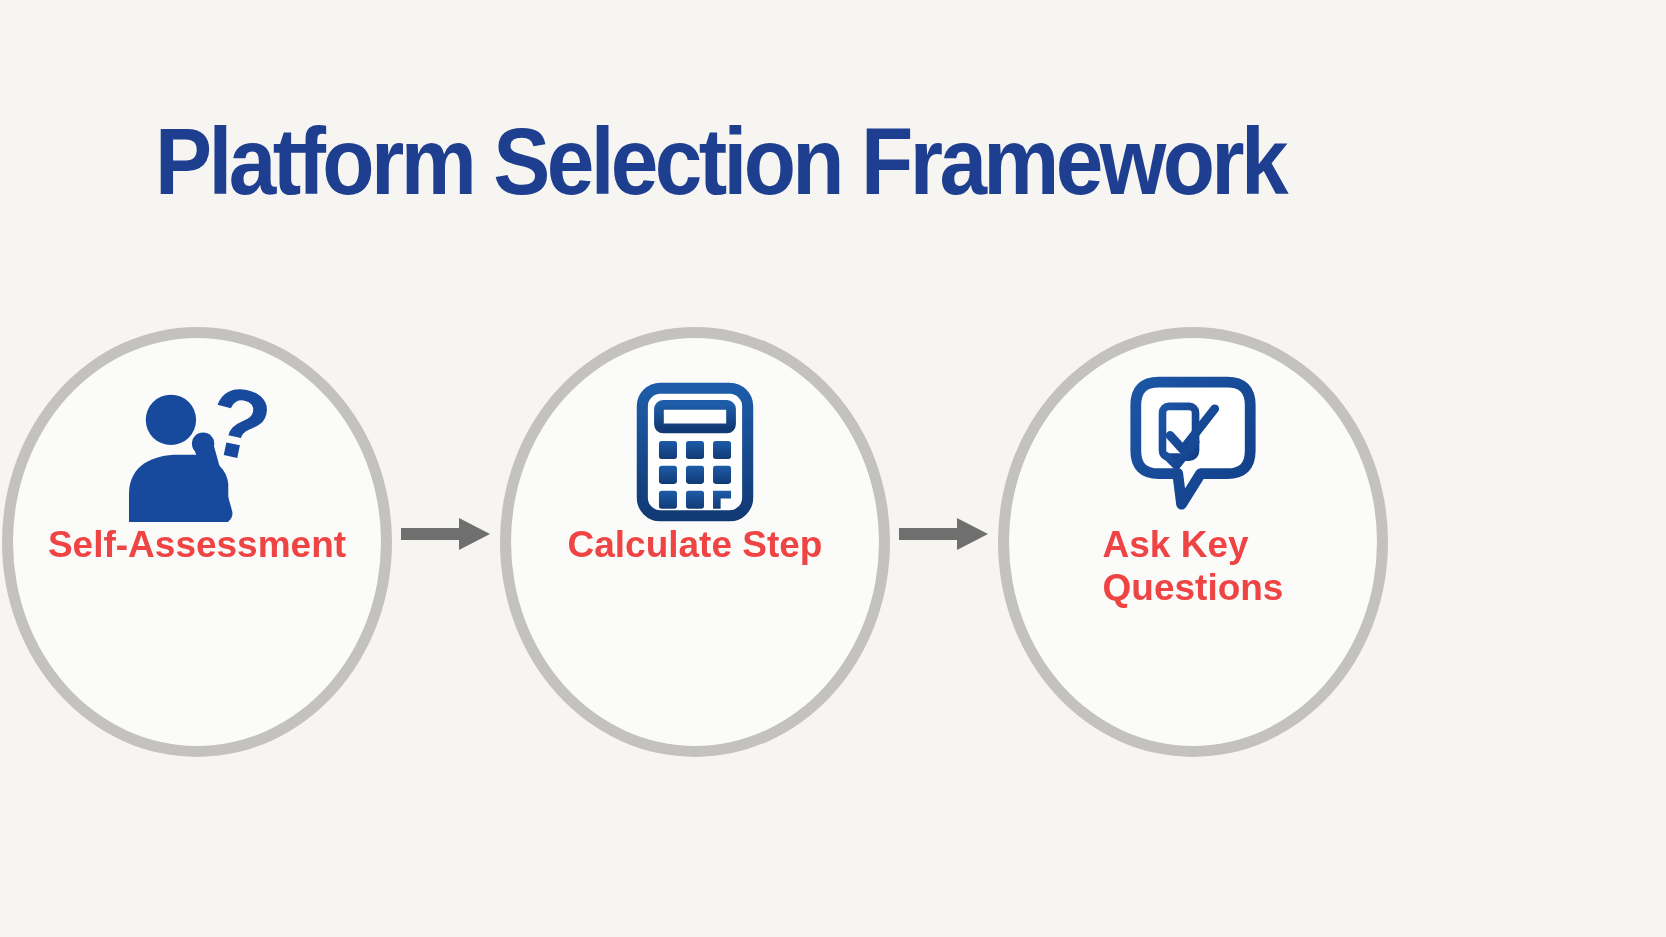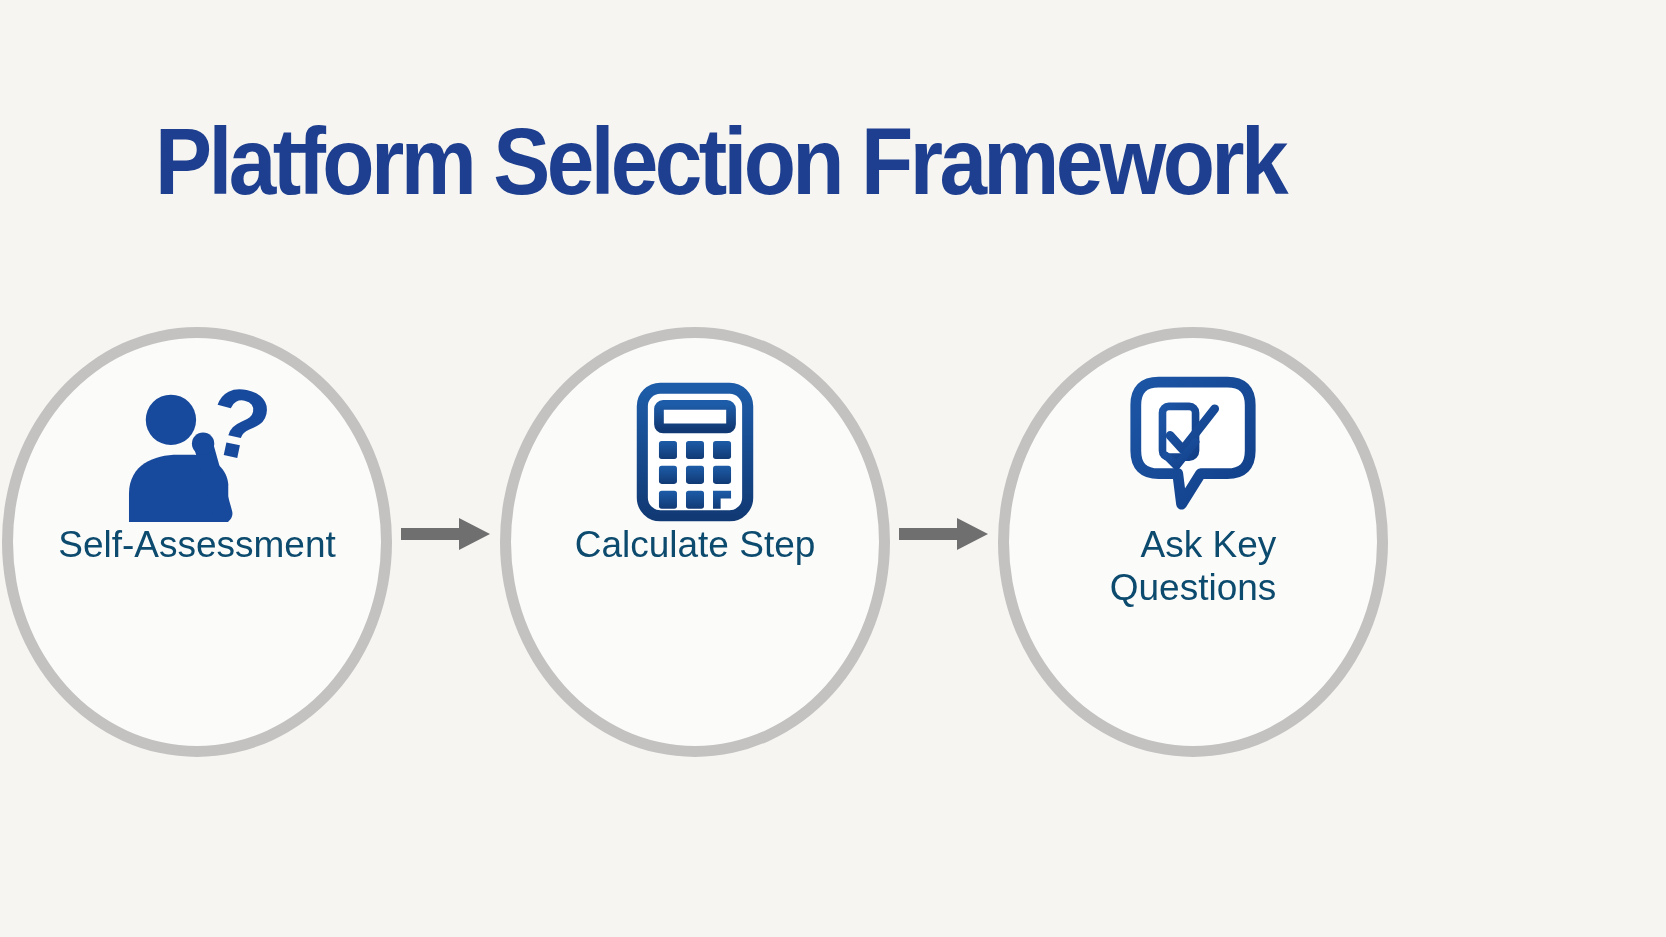--- a/index.html
+++ b/index.html
@@ -33,22 +33,22 @@
     background:var(--circle-fill);
     display:flex;flex-direction:column;align-items:center;
     padding-top:34px;
   }
   .icon-box{height:150px;display:flex;align-items:flex-end;justify-content:center}
   .step-label{
     margin-top:24px;font-size:41px;font-weight:700;line-height:1.12;
     color:var(--text-dark);text-align:center;
   }
   .step-desc{
-    margin-top:2px;font-size:37px;font-weight:400;line-height:1.16;
-    color:#0c4a6e;text-align:right;white-space:pre-line;
+    margin-top:2px;font-size:37px;font-weight:700;line-height:1.16;
+    color:#ef4444;text-align:left;white-space:pre-line;
   }
   .arrow{
     flex:0 0 auto;display:flex;margin:0 9px;
     position:relative;top:-8px;
   }
   .ic{display:block}
   .blue-fill{fill:var(--icon-blue)}
   .arrow-fill{fill:var(--arrow-gray)}
 </style>
 </head>

